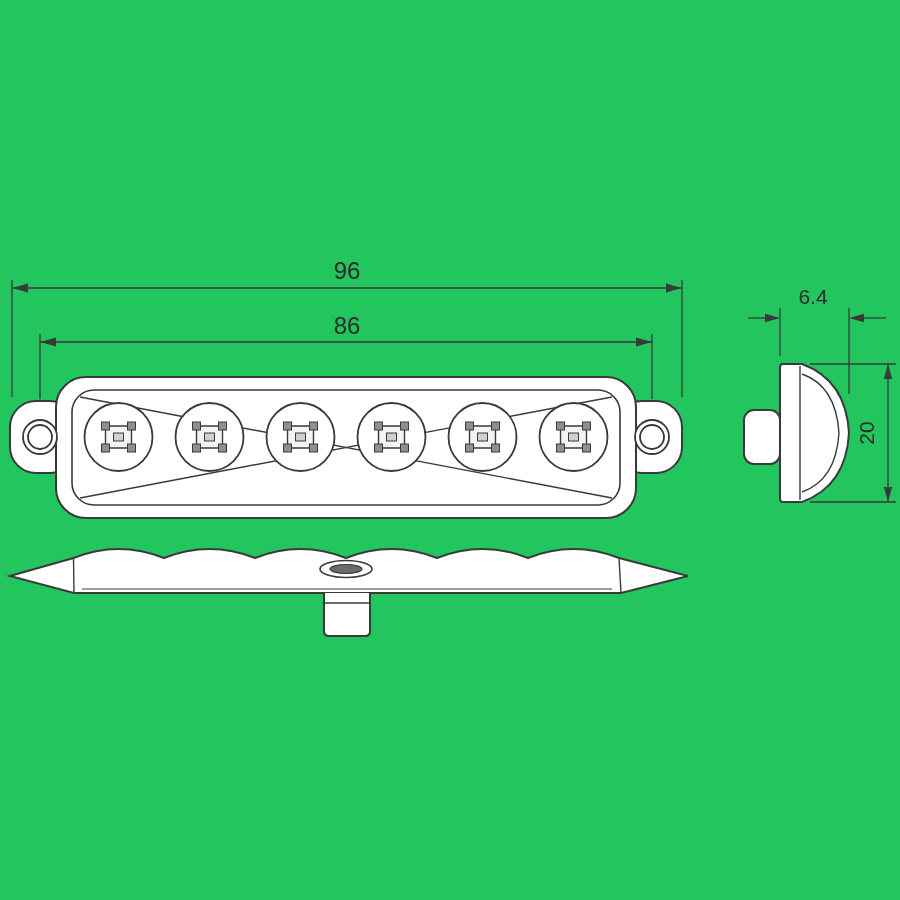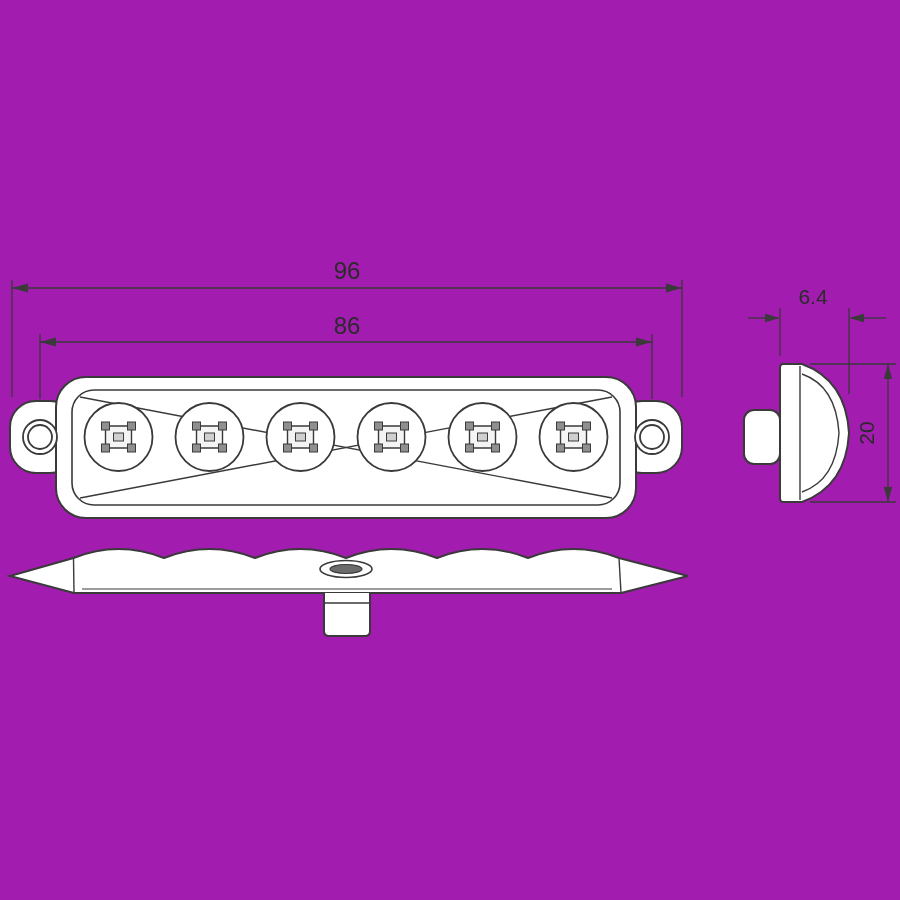--- a/index.html
+++ b/index.html
@@ -5,21 +5,21 @@
   html, body {
     margin: 0;
     padding: 0;
     background: #ffffff;
     font-family: "Liberation Sans", sans-serif;
   }
   .canvas-wrap {
     width: 900px;
     height: 900px;
     position: relative;
-    background: #a21caf;
+    background: #22c55e;
     overflow: hidden;
   }
   svg {
     display: block;
   }
   text.dim-label {
     font-family: "Liberation Sans", sans-serif;
     font-size: 24px;
     fill: #2b2b2b;
   }

